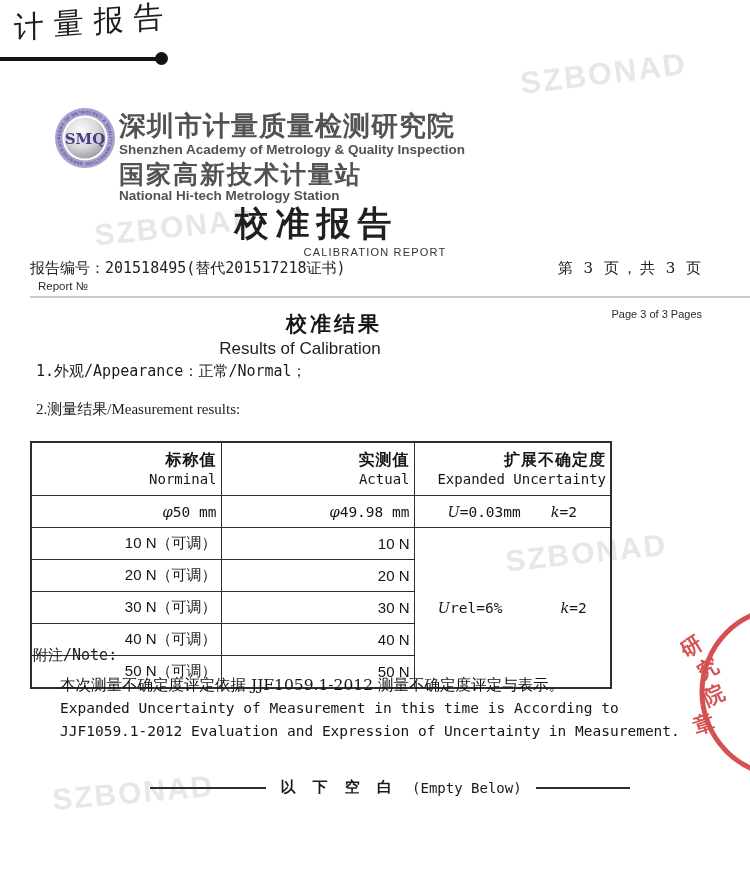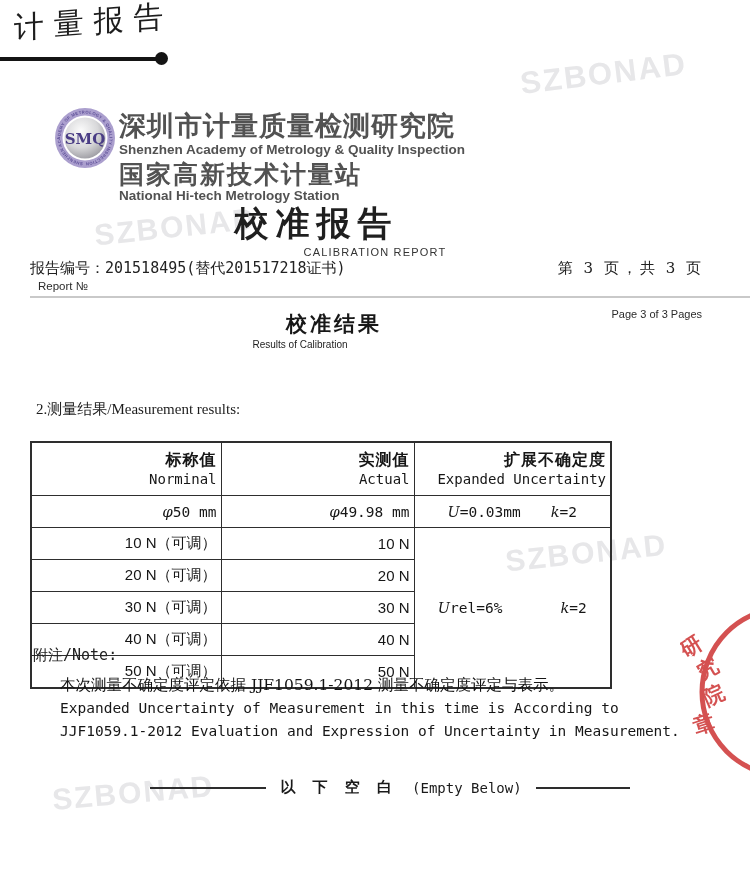--- a/index.html
+++ b/index.html
@@ -51,21 +51,21 @@
   .report-no-sub{left:38px;top:280px;font-size:11.5px;color:#2b2b2b;
     font-family:"Liberation Sans","DejaVu Sans",sans-serif;}
   .page-no{right:46px;top:259px;font-size:15px;letter-spacing:3px;white-space:nowrap;}
   .page-no-sub{right:48px;top:280px;font-size:11px;color:#2b2b2b;
     font-family:"Liberation Sans","DejaVu Sans",sans-serif;margin-top:28px;}
 
   .divider{left:30px;right:0;top:296px;height:2px;background:#c9c9c9;}
 
   .sec-head{left:0;top:310px;width:668px;text-align:center;font-size:21px;font-weight:700;
     letter-spacing:3px;color:#171717;}
-  .sec-head-en{left:0;top:339px;width:600px;text-align:center;font-size:10px;color:#1d1d1d;
+  .sec-head-en{left:0;top:339px;width:600px;text-align:center;font-size:17px;color:#1d1d1d;
     font-family:"Liberation Sans","DejaVu Sans",sans-serif;}
 
   .item-line{font-size:15px;color:#1c1c1c;white-space:nowrap;}
   .item1{left:36px;top:362px;}
   .item2{left:36px;top:400px;font-family:Liberation Serif, serif;}
 
   
   .tbl-wrap{left:30px;top:441px;}
   table.results{border-collapse:collapse;table-layout:fixed;width:580px;}
   table.results td{border:1.5px solid #2e2e2e;text-align:right;vertical-align:middle;
@@ -146,20 +146,21 @@
 
   <div class="abs report-no mono">报告编号：201518495(替代201517218证书)</div>
   <div class="abs report-no-sub">Report №</div>
   <div class="abs page-no">第 3 页，共 3 页</div>
   <div class="abs page-no-sub">Page 3 of 3 Pages</div>
 
   <div class="abs divider"></div>
 
   <div class="abs sec-head">校准结果</div>
   <div class="abs sec-head-en">Results of Calibration</div>
+  <div class="abs item-line item1 mono">1.外观/Appearance：正常/Normal；</div>
   <div class="abs item-line item2 mono">2.测量结果/Measurement results:</div>
 
   <div class="abs tbl-wrap">
     <table class="results">
       <colgroup>
           <col class="col1">
           <col class="col2">
           <col class="col3">
         </colgroup>
       <tbody>

